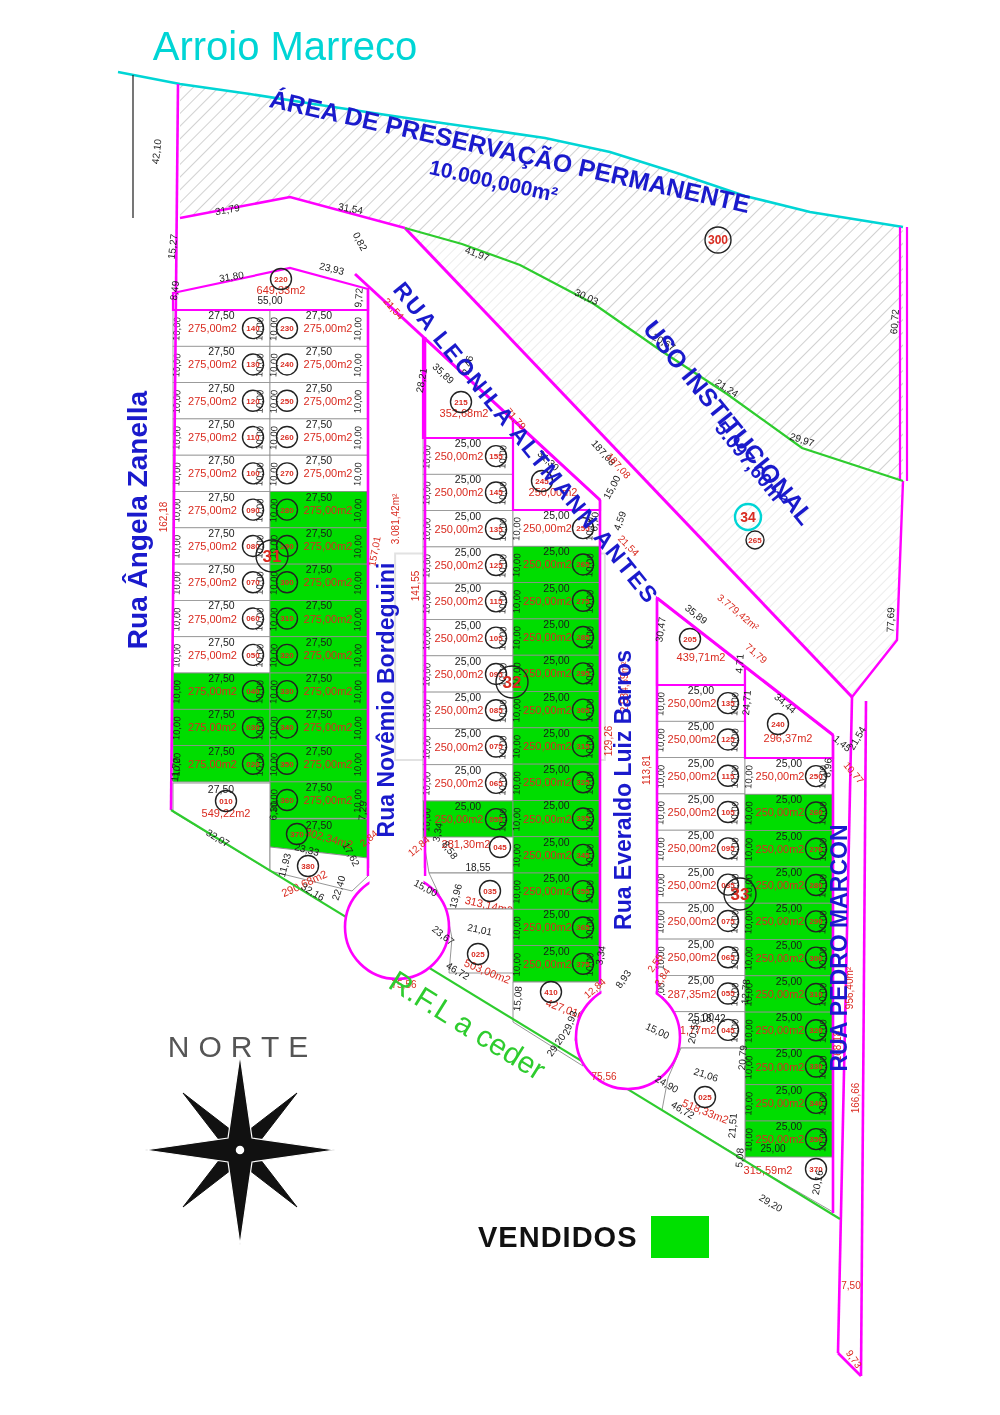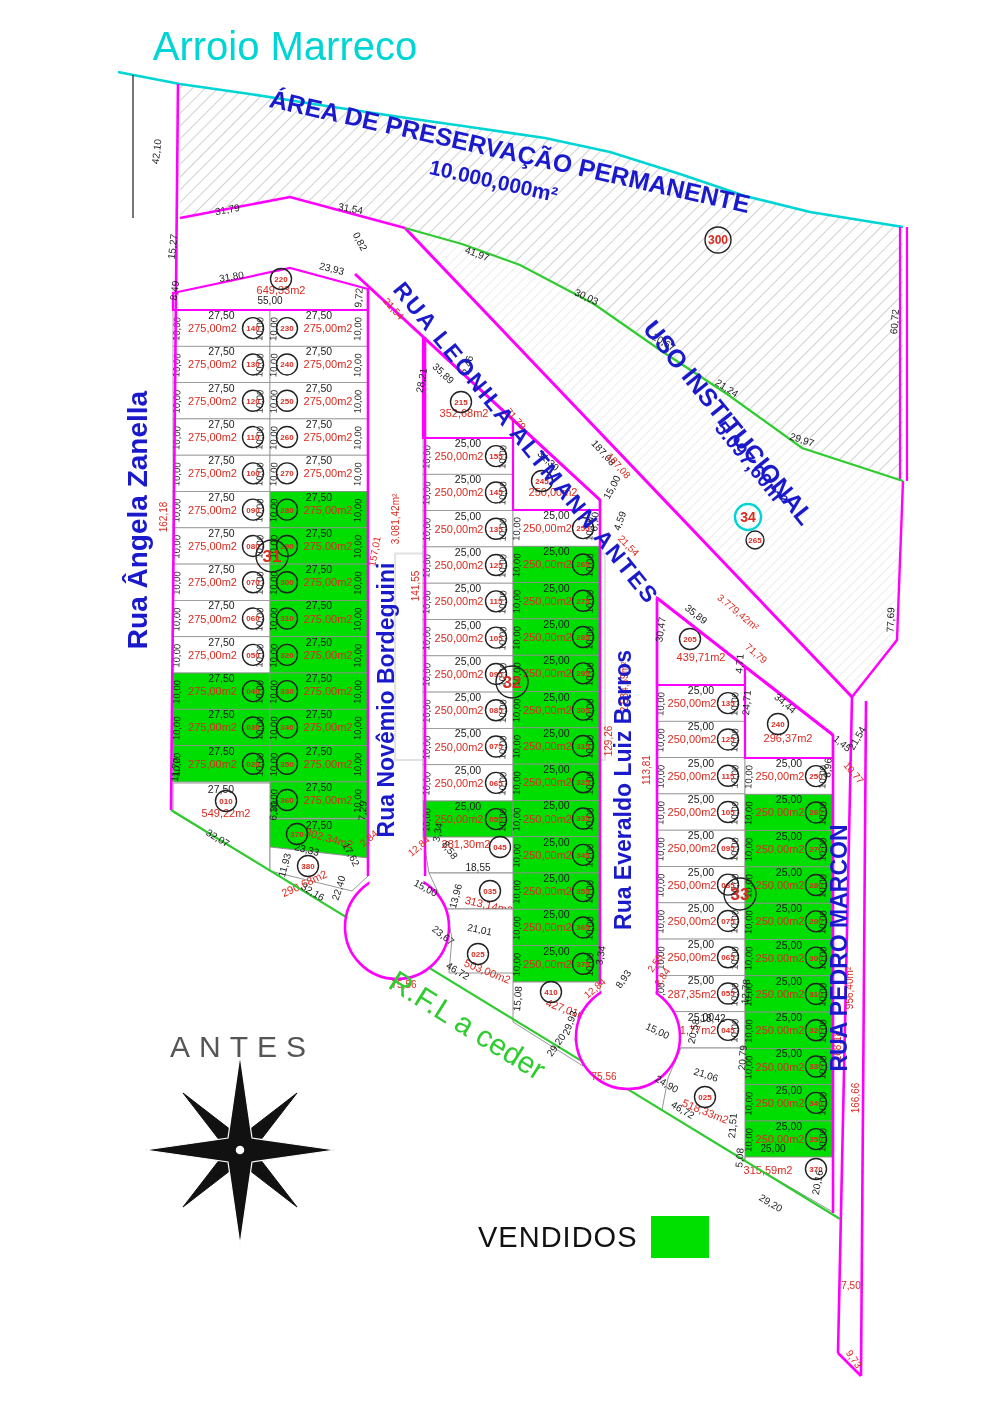--- a/index.html
+++ b/index.html
@@ -3,21 +3,21 @@
 <meta charset="utf-8">
 <style>
   html,body{margin:0;padding:0;background:#fff;}
   #stage{position:relative;width:1000px;height:1415px;background:#fff;overflow:hidden;
          font-family:"Liberation Sans",sans-serif;}
   #map{position:absolute;left:0;top:0;}
   .overlay{position:absolute;font-family:"Liberation Sans",sans-serif;}
   #norte{left:155px;top:1030px;width:175px;text-align:center;color:#555;
          font-size:30px;letter-spacing:9px;font-weight:400;}
   #legend{left:478px;top:1216px;display:flex;align-items:center;gap:14px;}
-  #legend .cap{font-size:29px;font-weight:normal;color:#111;letter-spacing:1px;}
+  #legend .cap{font-size:29px;font-weight:bold;color:#111;letter-spacing:1px;}
   #legend .sw{display:inline-block;width:58px;height:42px;}
   text{font-family:"Liberation Sans",sans-serif;}
 </style>
 </head>
 <body>
 
 <div id="stage">
   <svg id="map" width="1000" height="1415" viewBox="0 0 1000 1415">
     <defs>
       <pattern id="hatchA" width="9" height="9" patternUnits="userSpaceOnUse" patternTransform="rotate(45)">
@@ -746,19 +746,19 @@
         <text x="462" y="1034" text-anchor="middle" font-size="30" fill="#2ecc2e" transform="rotate(32,462,1034)">R.F.L a ceder</text>
       </g>
     <g id="gCompass">
         <path d="M297,1093 L253,1150 L297,1207 L240,1163 L183,1207 L227,1150 L183,1093 L240,1137 Z" fill="#111" stroke="#111" stroke-width="1"></path>
         <path d="M240,1055 L252,1138 L335,1150 L252,1162 L240,1245 L228,1162 L145,1150 L228,1138 Z" fill="#111" stroke="#fff" stroke-width="1.2"></path>
         <circle cx="240" cy="1150" r="5" fill="#fff" stroke="#111" stroke-width="1.5"></circle>
       </g>
     <g id="gLegend"></g>
   </svg>
 
-  <div id="norte" class="overlay">ANTES</div>
+  <div id="norte" class="overlay">NORTE</div>
 
   <div id="legend" class="overlay">
     <span class="cap">VENDIDOS</span>
     <span class="sw" style="background: rgb(0, 224, 0);"></span>
   </div>
 </div>
 
 </body></html>

